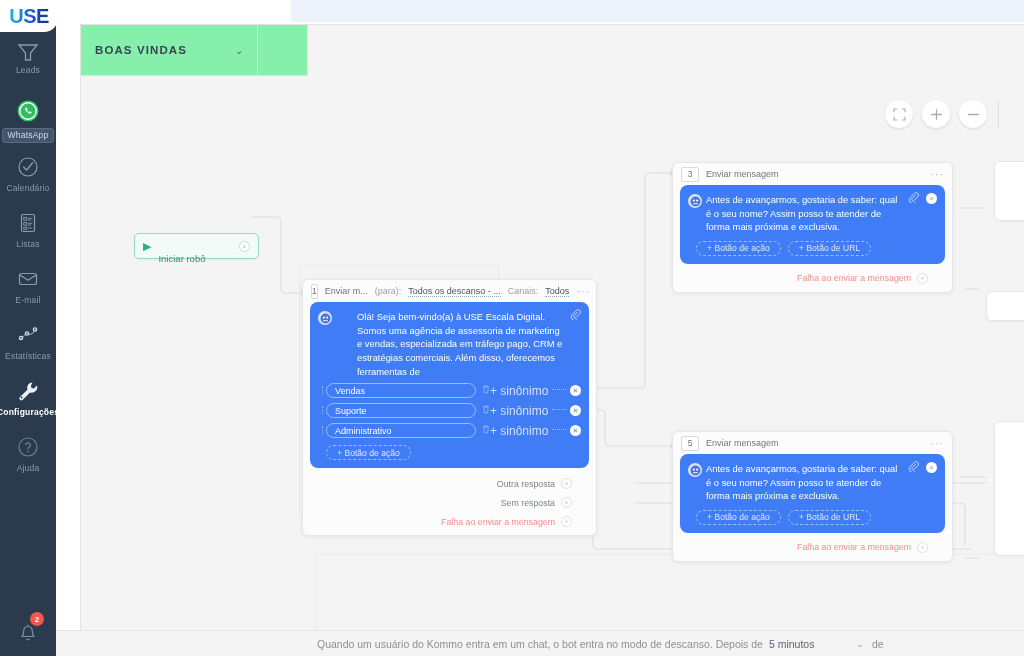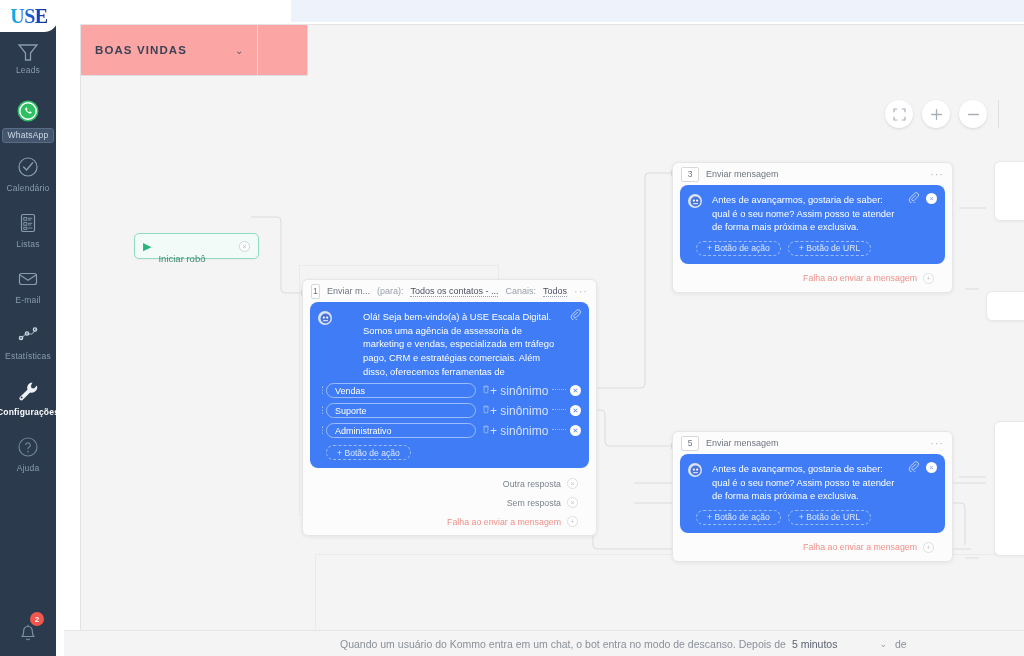--- a/index.html
+++ b/index.html
@@ -20,21 +20,21 @@
   .logo-card {
     position: absolute; left: 0; top: -14px; width: 58px; height: 46px;
     background: #ffffff; border-bottom-right-radius: 14px;
     display: flex; align-items: flex-end; justify-content: center;
     padding-bottom: 4px; z-index: 60;
   }
   .logo-text {
     font-size: 20px; font-weight: bold; letter-spacing: -0.5px;
     background: linear-gradient(90deg,#18b7e8 0%, #1b4fd4 60%, #12307f 100%);
     -webkit-background-clip: text; background-clip: text; color: transparent;
-    font-family: Liberation Serif, serif;
+    font-family: Liberation Sans, sans-serif;
   }
   .nav-list { margin-top: 40px; width: 56px; }
   .nav-item {
     width: 56px; min-height: 52px; display: flex; flex-direction: column;
     align-items: center; justify-content: flex-start; cursor: pointer;
     margin-bottom: 4px; position: relative;
   }
   .nav-icon { width: 30px; height: 30px; display:flex; align-items:center; justify-content:center; }
   .nav-icon svg { display:block; }
   .nav-label {
@@ -70,21 +70,21 @@
     background: #f4f4f4; border-left: 1px solid #e3e3e3; border-top: 1px solid #e3e3e3;
     overflow: hidden;
   }
   #canvas-inner { position: absolute; inset: 0; }
 
   
   .stage-tabs {
     position: absolute; left: 0; top: 0; height: 51px; display: flex; z-index: 20;
   }
   .stage-tab {
-    height: 51px; background: #fca5a5; border-right: 1px solid #e0e0e0;
+    height: 51px; background: #86efac; border-right: 1px solid #e0e0e0;
     border-bottom: 1px solid #e0e0e0;
     display: flex; align-items: center; padding: 0 14px; cursor: pointer;
   }
   .stage-tab-title {
     font-size: 11.5px; font-weight: bold; color: #3b4256; letter-spacing: 1.1px;
   }
   .stage-tab-caret { margin-left: 48px; color:#555f73; font-size: 10px; }
   .stage-tab.blank { width: 50px; }
 
   
@@ -136,21 +136,21 @@
   .head-text { font-size: 9px; color:#6f7680; white-space: nowrap; }
   .head-text.dim { color:#9aa1aa; }
   .head-link { font-size: 9px; color:#4a5160; border-bottom: 1px dotted #9aa1aa; white-space:nowrap; }
   .head-dots { margin-left:auto; color:#b8bec6; font-size: 11px; letter-spacing:1px; line-height: 6px; }
 
   
   .bubble {
     background: #3f7cf5; border-radius: 8px; margin: 0 7px; padding: 8px 8px 8px 8px;
     position: relative;
   }
-  .bubble-row { display:flex; gap: 10px; }
+  .bubble-row { display:flex; gap: 4px; }
   .avatar {
     width: 14px; height: 14px; border-radius: 50%; background: #d9e4fb; flex: none;
     display:flex; align-items:center; justify-content:center; margin-top:1px;
   }
   .bubble-text { color:#fff; font-size: 9.4px; line-height: 1.45; flex:1; padding-right: 18px; }
   .bubble-tools { position:absolute; right: 8px; top: 7px; display:flex; align-items:center; gap:7px; }
   .clip { color:#cfdcfb; font-size: 10px; }
   .bub-port {
     width:11px;height:11px;border-radius:50%;background:#fff;
     display:flex;align-items:center;justify-content:center;font-size:7px;color:#7ea1f2;line-height:1;
@@ -173,37 +173,37 @@
   .add-btn {
     margin-top: 7px; margin-left: 8px; display:inline-flex; align-items:center; justify-content:center;
     height: 15px; padding: 0 10px; border: 1px dashed #9dbcfb; border-radius: 8px;
     color:#dce7fd; font-size: 8.6px;
   }
   .bubble-btn-row { display:flex; gap: 7px; margin-top: 7px; margin-left: 8px; }
 
   
   .foot-row {
     display:flex; align-items:center; justify-content:flex-end; gap: 6px;
-    padding: 0 18px; height: 19px;
+    padding: 0 24px; height: 19px;
   }
   .foot-label { font-size: 8.8px; color:#7b828c; }
   .foot-label.err { color:#f08f88; }
   .foot-port {
     width:11px;height:11px;border-radius:50%;border:1px solid #dcdfe3;background:#fff;
     display:flex;align-items:center;justify-content:center;font-size:7px;color:#c2c7ce;line-height:1;
   }
 
   
   .conn { position:absolute; z-index: 10; pointer-events:none; }
   .conn path { fill:none; stroke:#dcdcdc; stroke-width:1; }
   .conn .arrow { fill:#dcdcdc; }
 
   
   #bottom-bar {
-    position: absolute; left: 64px; bottom: 0; right: 0; height: 26px;
+    position: absolute; left: 41px; bottom: 0; right: 0; height: 26px;
     background: #f4f4f4; border-top: 1px solid #e6e6e6;
     display: flex; align-items: center; padding-left: 276px; z-index: 40;
   }
   .bb-text { font-size: 10.5px; color:#8a9099; white-space: nowrap; }
   .bb-select {
     font-size: 10.5px; color:#5b6270; margin-left: 6px; white-space: nowrap;
   }
   .bb-caret { color:#9aa0aa; font-size: 9px; margin: 0 8px 0 42px; }
   .bottom-black {
     position:absolute; left:0; bottom:0; width: 56px; height: 26px; background:#2b3a4d; z-index:41;
@@ -403,21 +403,21 @@
         </div>
       </div>
 
       <div class="node" style="left:221px; top:254px; width:295px;">
         <div class="msg-card">
 
           <div class="msg-head">
             <span class="num-box">1</span>
             <span class="head-text">Enviar m...</span>
             <span class="head-text dim">(para):</span>
-            <span class="head-link">Todos os contatos - ...</span>
+            <span class="head-link">Todos os descanso - ...</span>
             <span class="head-text dim">Canais:</span>
             <span class="head-link">Todos</span>
             <span class="head-dots">···</span>
           </div>
 
           <div class="bubble">
             <div class="bubble-tools">
               <span class="clip">
                 <svg width="11" height="11" viewBox="0 0 12 12">
                     <path d="M8.6 3.1L4.4 7.3a1.5 1.5 0 0 0 2.1 2.1l4.2-4.2a2.6 2.6 0 0 0-3.7-3.7L2.5 6a3.8 3.8 0 0 0 5.4 5.4" fill="none" stroke="#cfdcfb" stroke-width="1"></path>

